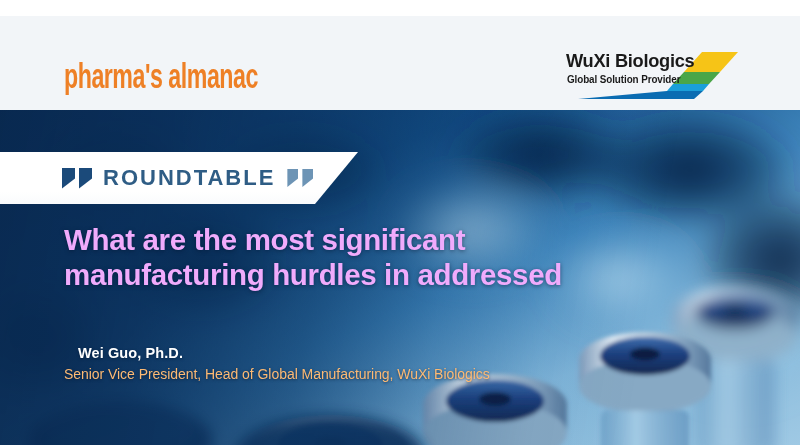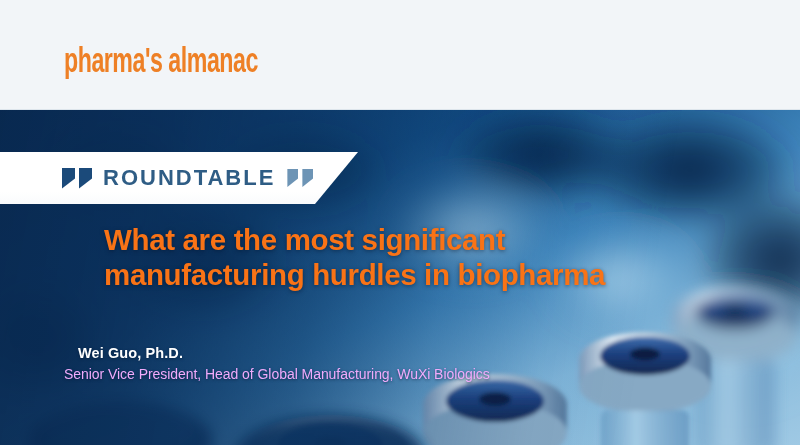--- a/index.html
+++ b/index.html
@@ -6,21 +6,21 @@
   * { margin:0; padding:0; box-sizing:border-box; }
   html,body { width:800px; height:445px; overflow:hidden; }
   body {
     font-family:"Liberation Sans", sans-serif;
     background:#ffffff;
   }
   #page { position:relative; width:800px; height:445px; overflow:hidden; }
 
   
   #header {
-    position:absolute; left:0; top:0; width:800px; height:110px;
+    position:absolute; left:0; top:16px; width:800px; height:110px;
     background:#f2f5f8;
     border-bottom:1px solid #dde5ec;
   }
   #brand-logo {
     position:absolute; left:64px; top:41px;
     font-family:"Liberation Sans", sans-serif;
     font-weight:bold;
     font-size:29px;
     letter-spacing:-0.6px;
     color:#ee8026;
@@ -87,49 +87,58 @@
   }
   .qmark-close { display:inline-flex; gap:4px; margin-left:12px; }
   .qmark-close i {
     display:block; width:11px; height:18px; background:#6d94b5;
     clip-path:polygon(0 0, 100% 0, 100% 52%, 0 100%);
   }
 
   
   #headline {
     position:absolute; left:64px; top:113px; width:560px;
-    font-size:29.5px; font-weight:bold; color:#f97316;
+    font-size:29.5px; font-weight:bold; color:#f0abfc;
     line-height:34.5px; letter-spacing:-0.35px;
     text-shadow:0 1px 4px rgba(0,20,45,0.55);
-    margin-left:40px;
   }
   #headline .ln { display:block; white-space:nowrap; }
   #speaker-name {
     position:absolute; left:64px; top:235px;
     font-size:14.5px; font-weight:bold; color:#ffffff;
     letter-spacing:0.1px;
     text-shadow:0 1px 3px rgba(0,20,45,0.6);
     margin-left:14px;
   }
   #speaker-title {
     position:absolute; left:64px; top:256px;
-    font-size:14px; font-weight:normal; color:#f0abfc;
+    font-size:14px; font-weight:normal; color:#fdba74;
     letter-spacing:-0.05px; white-space:nowrap;
     text-shadow:0 1px 3px rgba(0,20,45,0.6);
   }
 </style>
 </head>
 <body>
 
 <div id="page">
 
   <div id="header">
 
     <div id="brand-logo">pharma's almanac</div>
 
+    <div id="wuxi-logo">
+      <svg id="wuxi-swoosh" viewBox="0 0 190 50">
+        <polygon points="150,3 186,3 168,23 132,23" fill="#f6c417"></polygon>
+        <polygon points="132,23 168,23 157,35 121,35" fill="#4aa648"></polygon>
+        <polygon points="121,35 157,35 151,42 115,42" fill="#1a9fd9"></polygon>
+        <polygon points="115,42 151,42 142,50 26,50" fill="#0a6cb2"></polygon>
+      </svg>
+      <div id="wuxi-name">WuXi Biologics</div>
+      <div id="wuxi-tagline">Global Solution Provider</div>
+    </div>
   </div>
 
   <div id="hero">
 
     <svg id="photo" viewBox="0 0 800 335" preserveAspectRatio="none">
       <defs>
         <linearGradient id="bgBase" x1="0" y1="0" x2="1" y2="1">
           <stop offset="0" stop-color="#0a3566"></stop>
           <stop offset="0.30" stop-color="#124d86"></stop>
           <stop offset="0.55" stop-color="#3f86bd"></stop>
@@ -247,19 +256,19 @@
         <span id="ribbon-label">ROUNDTABLE</span>
         <span class="qmark-close">
             <i></i>
             <i></i>
           </span>
       </div>
     </div>
 
     <div id="headline">
       <span class="ln">What are the most significant</span>
-      <span class="ln">manufacturing hurdles in biopharma</span>
+      <span class="ln">manufacturing hurdles in addressed</span>
     </div>
 
     <div id="speaker-name">Wei Guo, Ph.D.</div>
     <div id="speaker-title">Senior Vice President, Head of Global Manufacturing, WuXi Biologics</div>
   </div>
 </div>
 
 </body></html>

